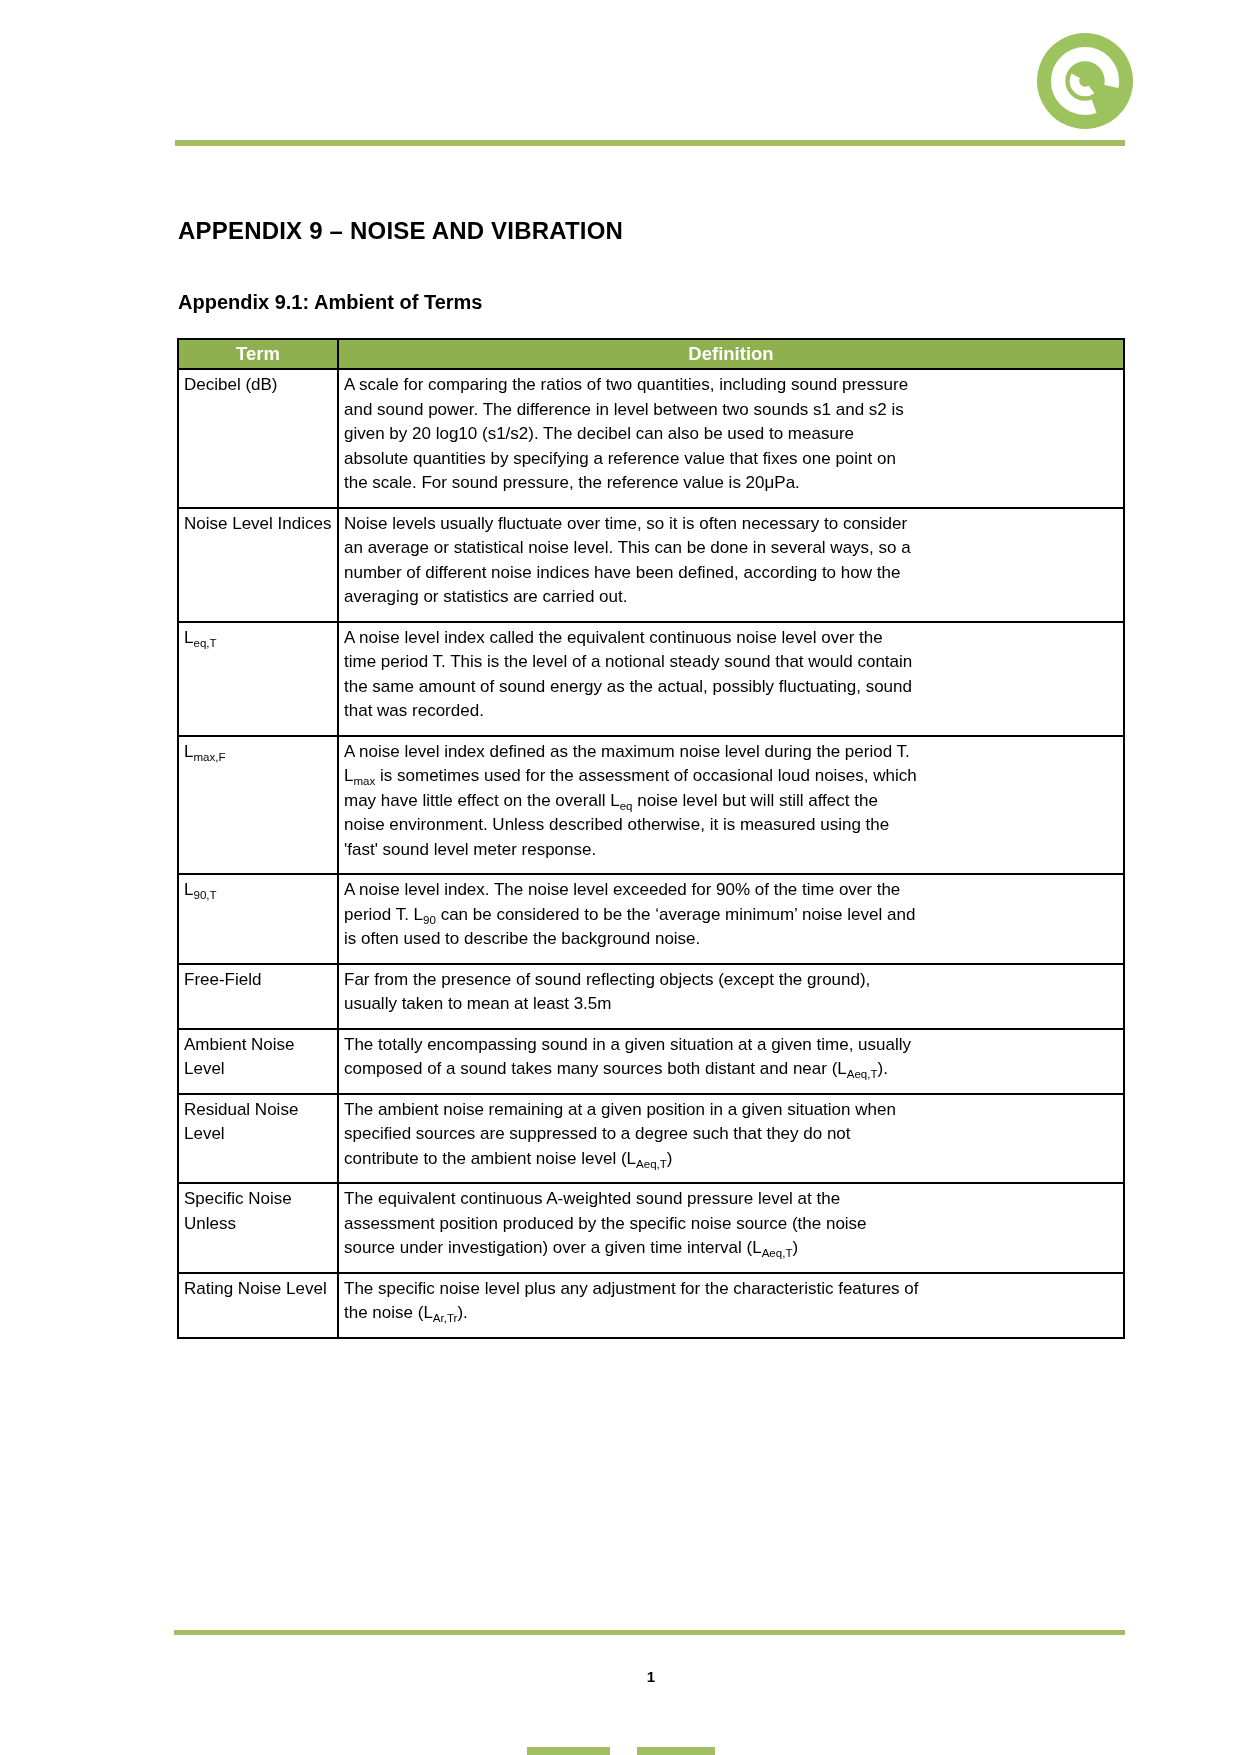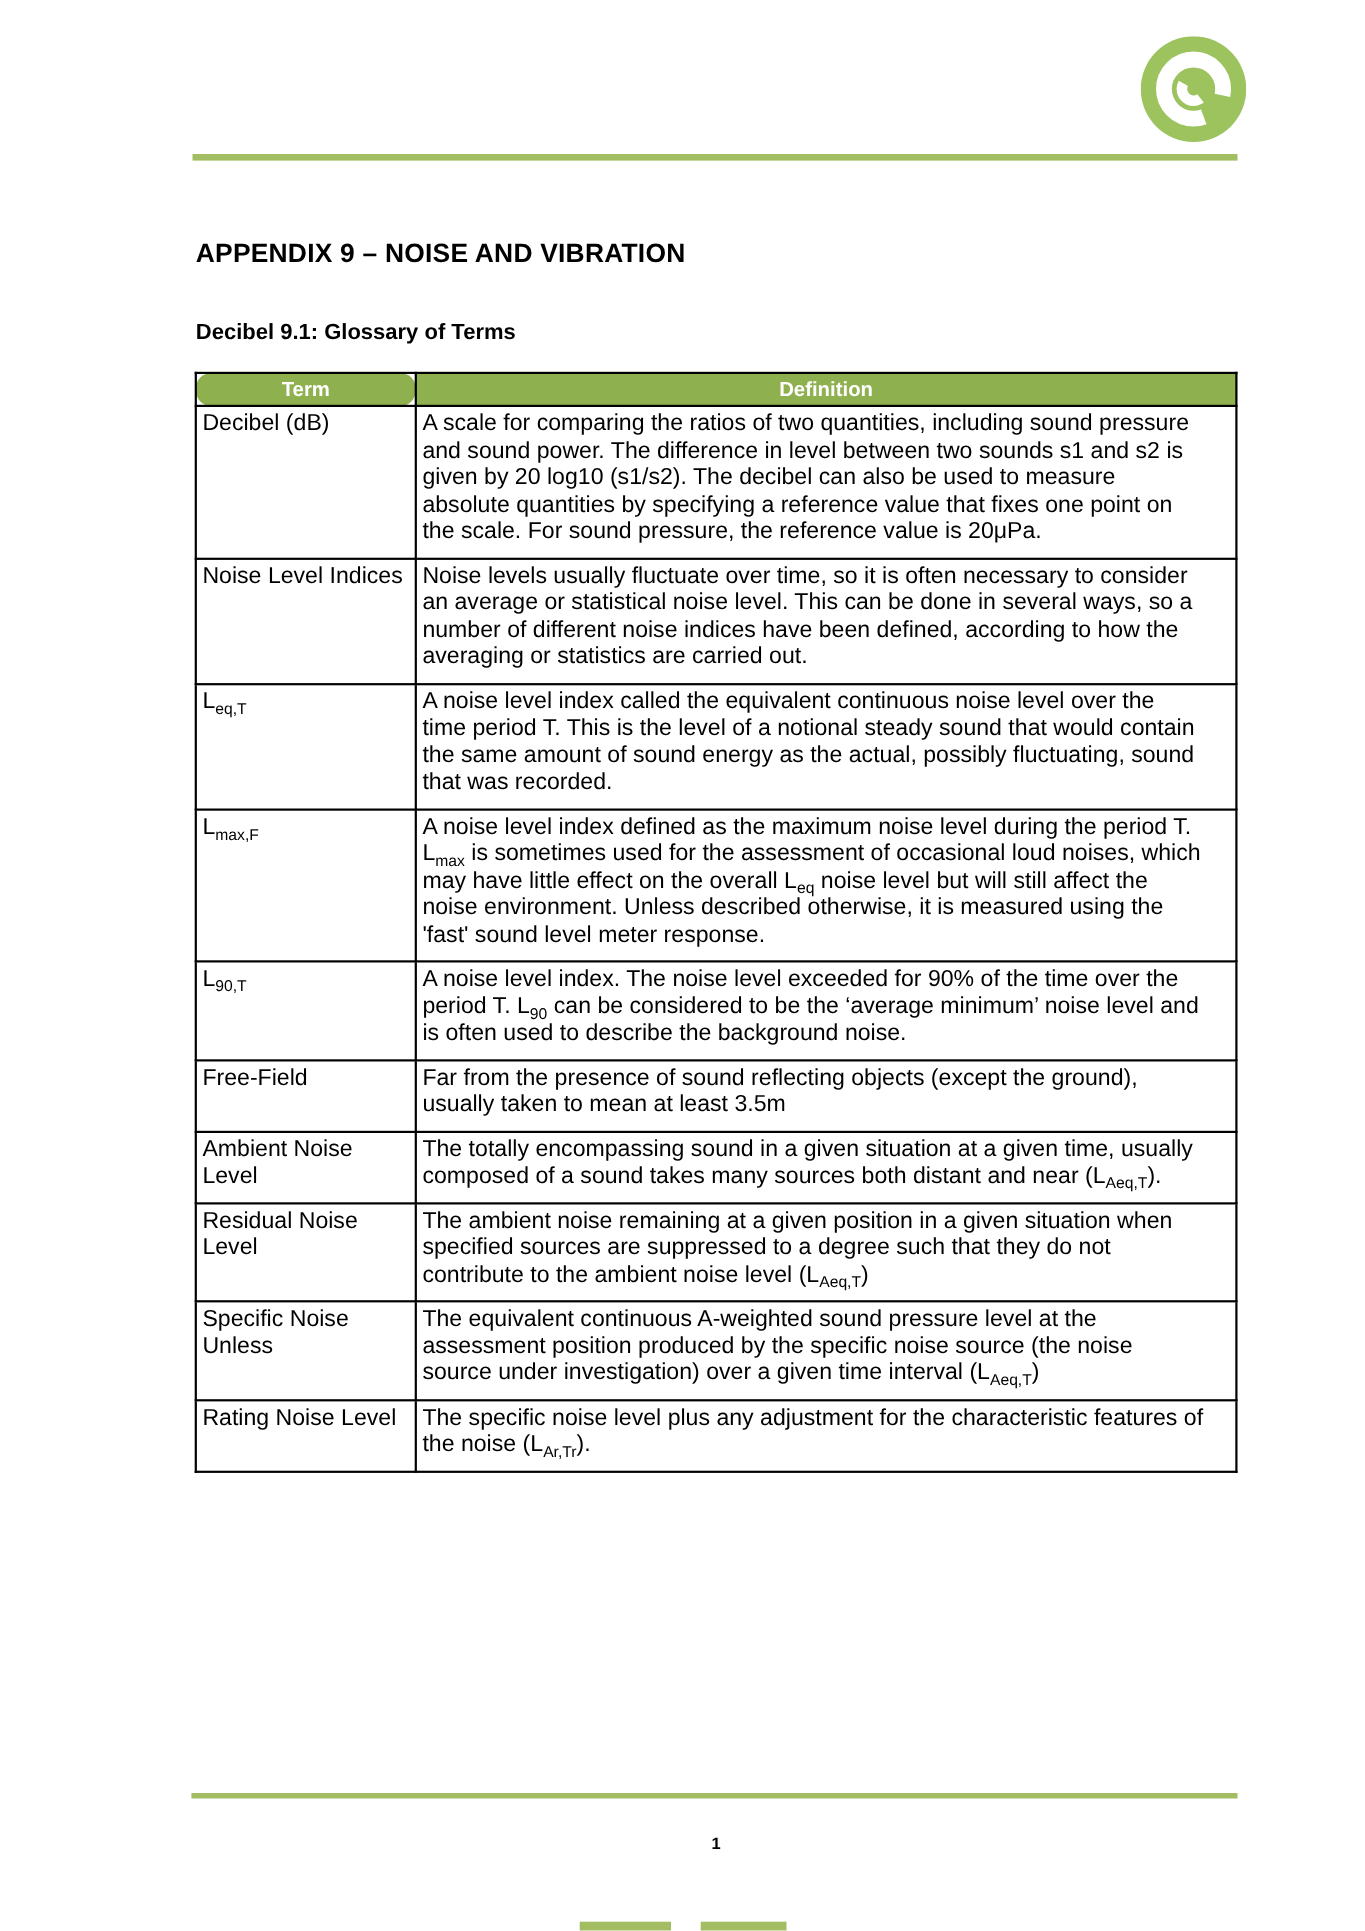--- a/index.html
+++ b/index.html
@@ -49,24 +49,24 @@
   }
   table.glossary th {
     background: var(--table-header-green, #8fb04f);
     color: var(--header-text, #fff);
     font-size: 18.5px;
     font-weight: bold;
     height: 30px;
     text-align: center;
     vertical-align: middle;
   }
-  th.col-term { width: 200px; border-radius: 14px; }
+  th.col-term { width: 160px; }
   table.glossary td {
     vertical-align: top;
-    font-size: 21px;
+    font-size: 17px;
     line-height: 24.5px;
     padding: 3px 4px 11px 5px;
     white-space: pre-line;
   }
   td.term-cell { padding-right: 4px; }
   sub { font-size: 0.68em; line-height: 0; }
   .footer-rule {
     position: absolute;
     left: 174px; top: 1630px;
     width: 951px; height: 5px;
@@ -95,21 +95,21 @@
   <svg viewBox="0 0 100 100" width="96" height="96" aria-hidden="true">
     <circle class="logo-circle" cx="50" cy="50" r="50"></circle>
     <circle cx="50" cy="50" r="28" fill="none" stroke="#ffffff" stroke-width="15" stroke-dasharray="6 28 142 0"></circle>
     <circle cx="50" cy="50" r="11" fill="none" stroke="#ffffff" stroke-width="10" stroke-dasharray="0 10 30 29.1"></circle>
   </svg>
 </div>
 
 <div class="top-rule"></div>
 
 <h1 class="appendix-title">APPENDIX 9 – NOISE AND VIBRATION</h1>
-<h2 class="glossary-subtitle">Decibel 9.1: Glossary of Terms</h2>
+<h2 class="glossary-subtitle">Appendix 9.1: Ambient of Terms</h2>
 
 <table class="glossary">
   <thead>
     <tr>
       <th class="col-term">Term</th>
       <th class="col-def">Definition</th>
     </tr>
   </thead>
   <tbody id="glossary-body">
       <tr>

